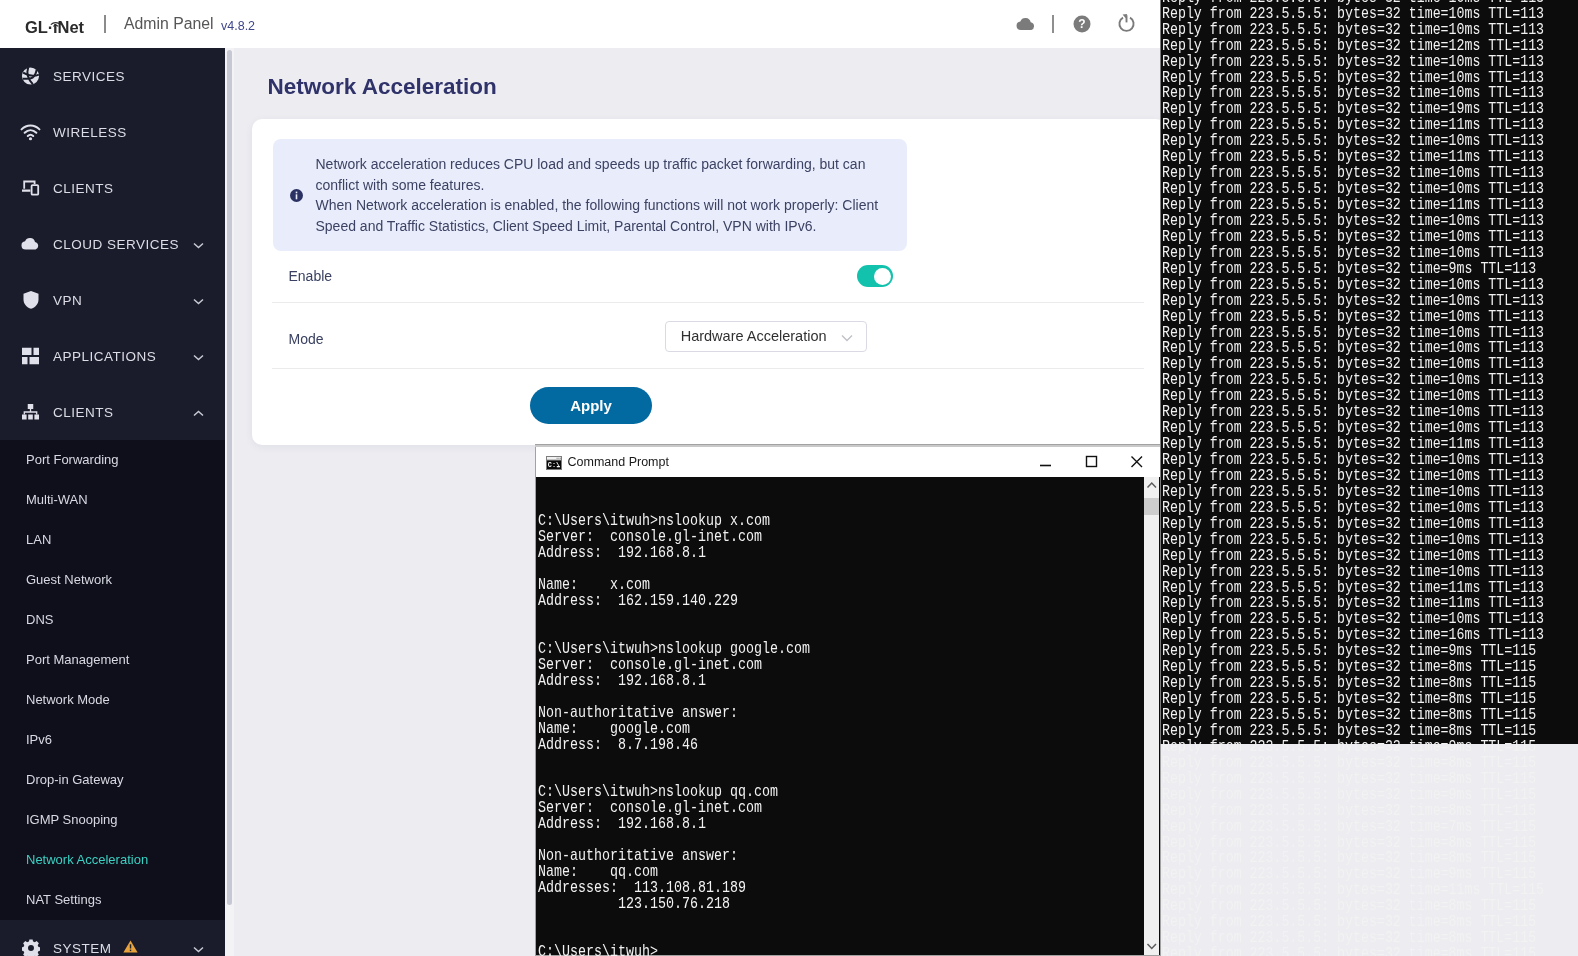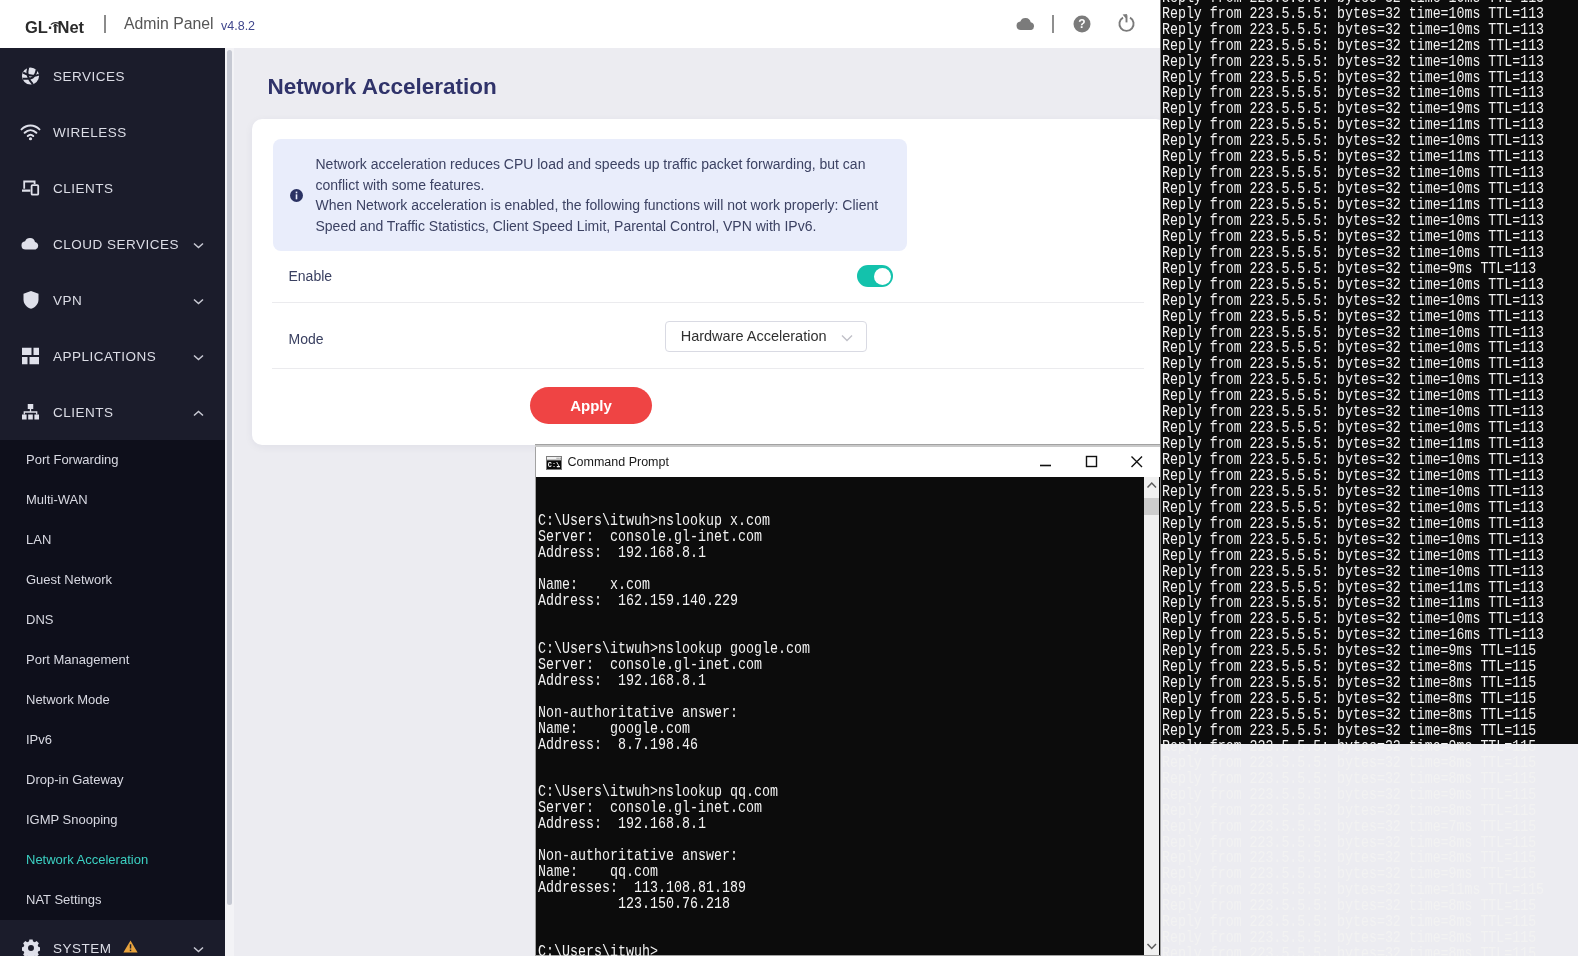--- a/index.html
+++ b/index.html
@@ -35,21 +35,21 @@
 #card { position:absolute; left:17.5px; top:70.5px; width:914px; height:326px; background:#fff; border-radius:10px; box-shadow:0 2px 8px rgba(40,40,80,0.06); }
 #info { position:absolute; left:21.5px; top:20.5px; width:634px; height:111.5px; background:#e9edfb; border-radius:8px; }
 #infoic { position:absolute; left:17px; top:49px; }
 #infotx { position:absolute; left:42.5px; top:15px; width:586px; font-size:14px; line-height:20.7px; color:#3c4263; white-space:nowrap; }
 .lbl { position:absolute; left:37px; font-size:14px; color:#3a4061; }
 #toggle { position:absolute; left:605.5px; top:146.5px; width:36px; height:22px; background:#13c2ac; border-radius:11px; }
 #knob { position:absolute; right:2.5px; top:2.5px; width:17px; height:17px; background:#fff; border-radius:50%; }
 .divl { position:absolute; left:20.5px; right:22px; height:1px; background:#ebebee; }
 #sel { position:absolute; left:413.2px; top:202px; width:202px; height:31.5px; border:1px solid #d9dae3; border-radius:4px; background:#fff; }
 #seltx { position:absolute; left:15px; top:6px; font-size:14.5px; color:#303030; }
-#apply { position:absolute; left:278.5px; top:268.5px; width:122px; height:37px; background:#ef4444; border-radius:18.5px; color:#fff; font-size:15px; font-weight:bold; text-align:center; line-height:37px; }
+#apply { position:absolute; left:278.5px; top:268.5px; width:122px; height:37px; background:#0369a1; border-radius:18.5px; color:#fff; font-size:15px; font-weight:bold; text-align:center; line-height:37px; }
 
 
 #cmd { position:absolute; left:535px; top:443.5px; width:626px; height:512.5px; border:1px solid #a2a2a2; border-top:none; background:#0c0c0c; }
 #cmdtopline { position:absolute; left:-1px; top:0; width:626px; height:3.5px; background:#c9c9c9; border-top:1px solid #a2a2a2; }
 #cmdbar { position:absolute; left:0; top:3.5px; width:624px; height:30px; background:#fff; }
 #cmdico { position:absolute; left:10px; top:9px; }
 #cmdtt { position:absolute; left:31.5px; top:8px; font-size:12.5px; color:#1a1a1a; }
 .cbtn { position:absolute; top:0; height:30px; }
 #cmdpre { position:absolute; left:1.5px; top:39px; font-family:"Liberation Mono",monospace; font-size:16.2px; line-height:15.94px; color:#f2f2f2; white-space:pre; transform:scaleX(0.8234); transform-origin:0 0; }
 #cmdsb { position:absolute; right:1px; top:33.5px; width:15.5px; height:478px; background:#f0f0f0; }

